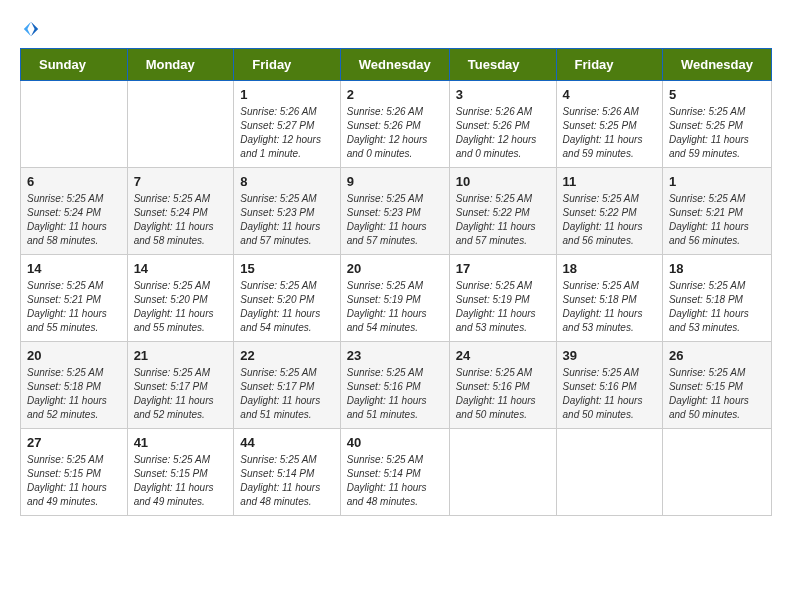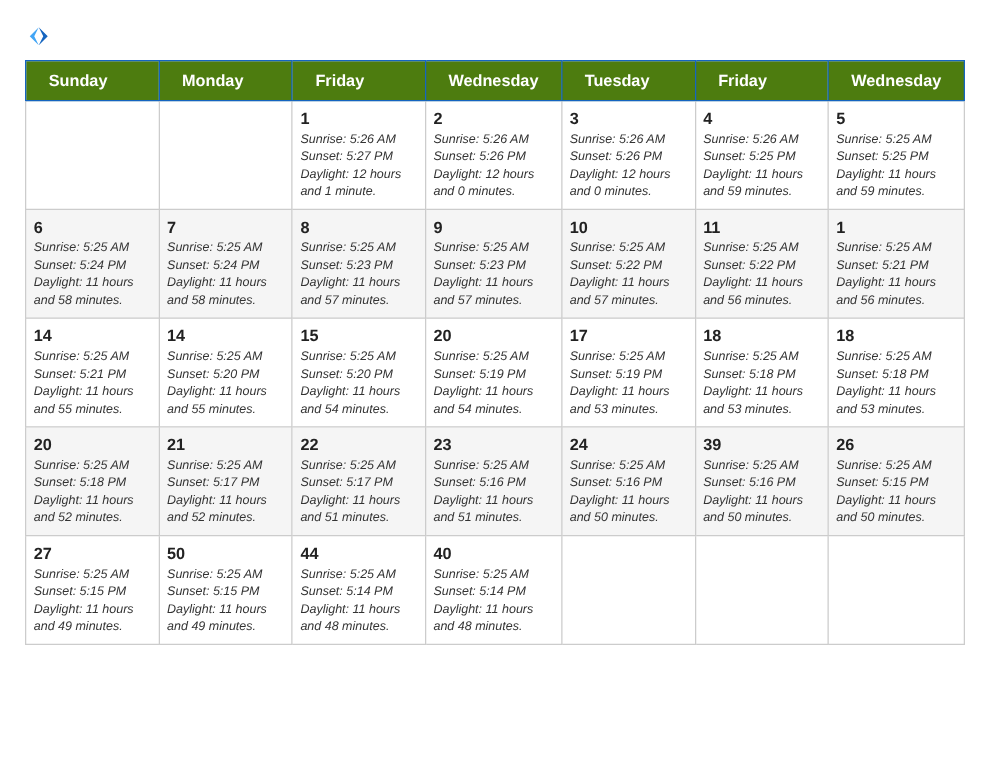--- a/index.html
+++ b/index.html
@@ -315,21 +315,21 @@
       </tr>
       <tr>
         <td>
           <span class="day-num">27</span>
           <div class="day-info" style="white-space: pre-line;">Sunrise: 5:25 AM
 Sunset: 5:15 PM
 Daylight: 11 hours
 and 49 minutes.</div>
         </td>
         <td>
-          <span class="day-num">50</span>
+          <span class="day-num">41</span>
           <div class="day-info" style="white-space: pre-line;">Sunrise: 5:25 AM
 Sunset: 5:15 PM
 Daylight: 11 hours
 and 49 minutes.</div>
         </td>
         <td>
           <span class="day-num">44</span>
           <div class="day-info" style="white-space: pre-line;">Sunrise: 5:25 AM
 Sunset: 5:14 PM
 Daylight: 11 hours

